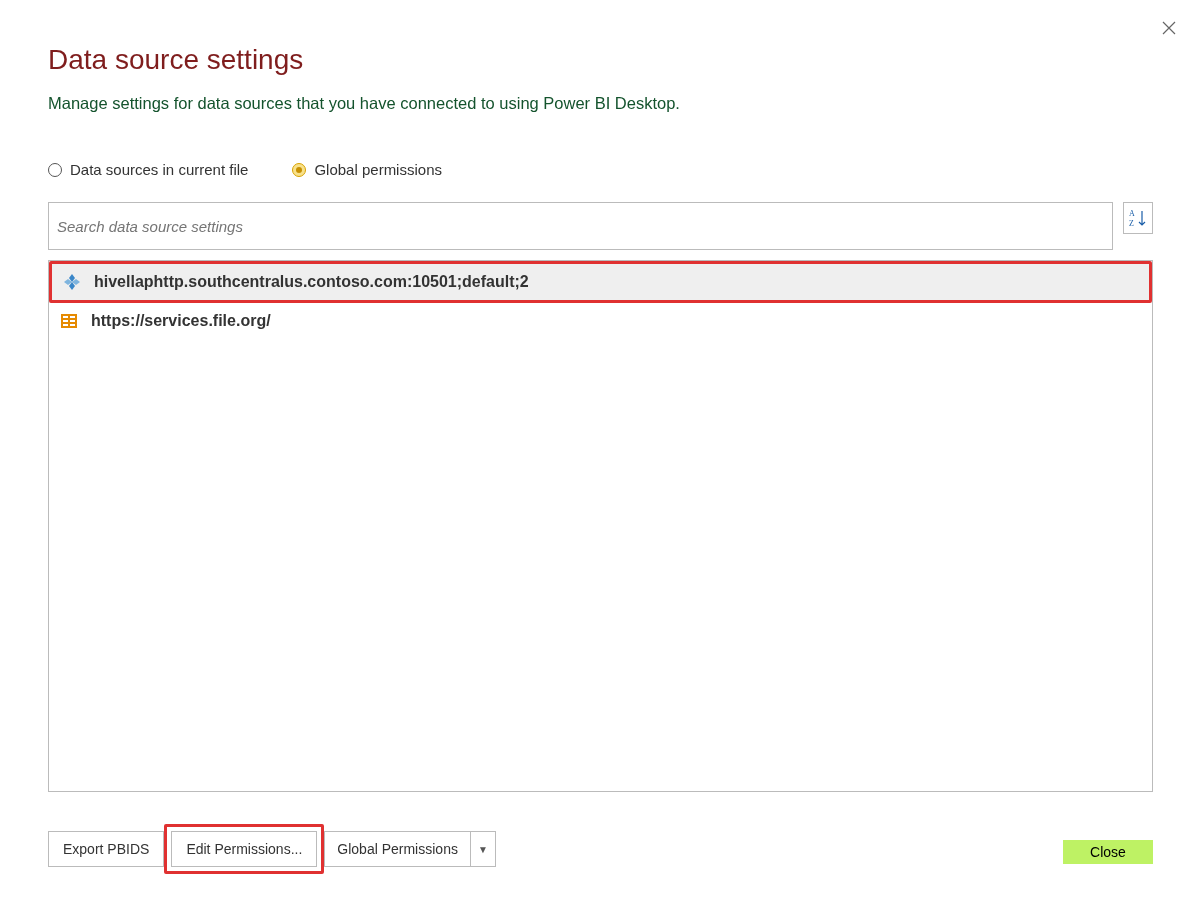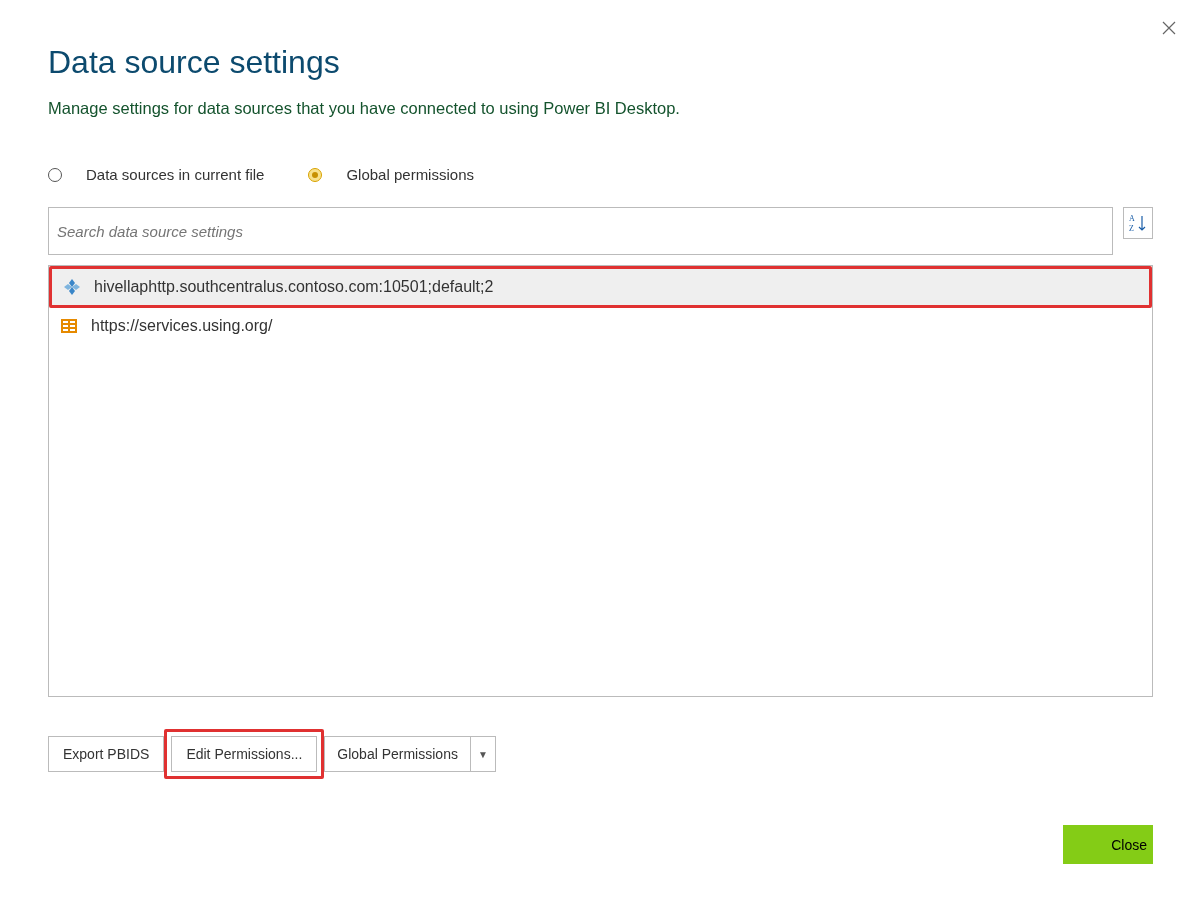--- a/index.html
+++ b/index.html
@@ -15,40 +15,40 @@
   }
   .close-x {
     position: absolute;
     top: 20px;
     right: 24px;
     cursor: pointer;
     color: #666;
   }
   .close-x svg { display:block; }
   h1.title {
-    font-size: 32px;
+    font-size: 28px;
     font-weight: 400;
-    color: #0c4a6e;
+    color: #7f1d1d;
     margin: 10px 0 18px 0;
   }
   .subtitle {
     font-size: 16.5px;
     color: #14532d;
     margin-bottom: 48px;
   }
   .radio-row {
     display: flex;
     gap: 44px;
     align-items: center;
     margin-bottom: 24px;
   }
   .radio-item {
     display: inline-flex;
     align-items: center;
-    gap: 24px;
+    gap: 8px;
     font-size: 15px;
     color: #333;
     cursor: pointer;
   }
   .radio-outer {
     width: 14px; height: 14px;
     border-radius: 50%;
     border: 1px solid #555;
     display: inline-flex;
     align-items: center;
@@ -87,23 +87,24 @@
     background: #fff;
     display: flex;
     align-items: center;
     justify-content: center;
     cursor: pointer;
     color: #1a5ea8;
     font-size: 12px;
   }
   .list-box {
     border: 1px solid #bbb;
-    height: 432px;
+    height: 532px;
     background: #fff;
     overflow: auto;
+    font-weight: bold;
   }
   .list-item {
     display: flex;
     align-items: center;
     gap: 12px;
     padding: 8px 10px;
     font-size: 16px;
     color: #333;
     cursor: pointer;
   }
@@ -134,27 +135,26 @@
   }
   .btn.split { padding: 0; }
   .btn.split .main { padding: 0 12px; height: 100%; display:flex; align-items:center; border-right:1px solid #bbb; }
   .btn.split .arrow { width: 24px; height: 100%; display:flex; align-items:center; justify-content:center; font-size:10px; color:#555;}
   .footer {
     position: absolute;
     right: 48px;
     bottom: 40px;
   }
   .close-btn {
-    height: 39px;
+    height: 24px;
     width: 90px;
-    background: #84cc16;
+    background: #bef264;
     border: none;
     font-size: 14px;
     cursor: pointer;
-    text-align: right;
   }
   .highlight-wrap {
     display: inline-block;
     padding: 4px;
   }
 </style>
 </head>
 <body>
 
 <div class="close-x">
@@ -207,21 +207,21 @@
       <svg width="18" height="18" viewBox="0 0 18 18">
         <rect x="1" y="2" width="16" height="14" fill="#e68a00"></rect>
         <rect x="3" y="4" width="5" height="2" fill="#fff"></rect>
         <rect x="3" y="8" width="5" height="2" fill="#fff"></rect>
         <rect x="3" y="12" width="5" height="2" fill="#fff"></rect>
         <rect x="10" y="4" width="5" height="2" fill="#fff"></rect>
         <rect x="10" y="8" width="5" height="2" fill="#fff"></rect>
         <rect x="10" y="12" width="5" height="2" fill="#fff"></rect>
       </svg>
     </span>
-    <span>https://services.using.org/</span>
+    <span>https://services.file.org/</span>
   </div>
 </div>
 
 <div class="btn-row">
   <button class="btn">Export PBIDS</button>
   <span class="highlight-wrap highlight-red">
     <button class="btn">Edit Permissions...</button>
   </span>
   <div class="btn split">
     <span class="main">Global Permissions</span>

